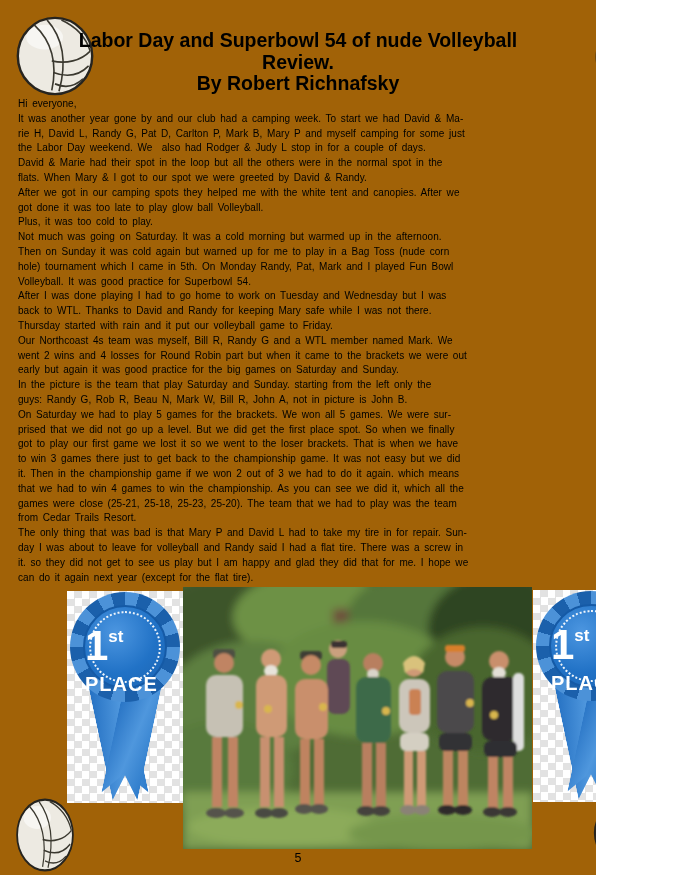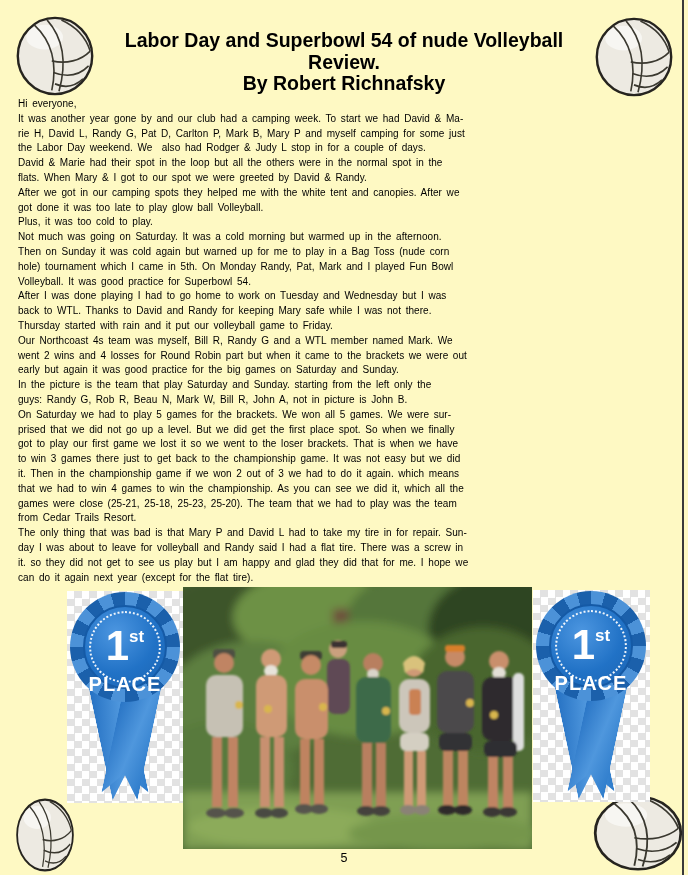--- a/index.html
+++ b/index.html
@@ -1,16 +1,16 @@
 <!DOCTYPE html>
 <html><head>
 <meta charset="utf-8">
 <style>
   html,body{margin:0;padding:0;background:#fff;}
-  .page{position:relative;width:688px;height:875px;background:#fef9c3;overflow:hidden;
+  .page{position:relative;width:596px;height:875px;background:#a16207;overflow:hidden;
         font-family:"Liberation Sans",sans-serif;color:#000;}
   .page-edge{position:absolute;left:682px;top:0;width:2px;height:875px;background:#3a3a3a;}
 
   .title{position:absolute;left:0;top:17px;width:100%;text-align:center;
          font-weight:bold;font-size:19.5px;line-height:21.6px;white-space:pre-line;color:#000;}
 
   .body-text{position:absolute;left:18px;top:97px;width:664px;
          font-size:10px;line-height:14.8px;white-space:pre;word-spacing:1.8px;letter-spacing:0.05px;}
 
   .vb{position:absolute;}
@@ -28,21 +28,21 @@
   .ribbon-right{left:533px;top:590px;width:117px;height:212px;}
   .tail{position:absolute;top:92px;width:37px;height:116px;
       background:linear-gradient(100deg,#2470c2 0%,#4f97dd 55%,#2e7ccb 100%);
       clip-path:polygon(0 0,100% 0,100% 100%,50% 80%,0 100%);transform-origin:50% 0;}
   .tail-l{left:21px;transform:rotate(-12deg);}
   .tail-r{left:58px;transform:rotate(12deg);}
   .rosette{position:absolute;left:3px;top:1px;width:110px;height:110px;border-radius:50%;
       background:repeating-conic-gradient(#4c92d8 0 15deg,#1b60ab 15deg 30deg);z-index:2;}
   .rosette-center{position:absolute;inset:13px;border-radius:50%;
       background:radial-gradient(circle at 38% 32%,#4c96e0 0%,#2172c6 55%,#1b63b1 100%);
-      border:2px solid #155aa6;box-sizing:border-box;text-align:center;color:#fff;}
+      border:2px solid #155aa6;box-sizing:border-box;text-align:left;color:#fff;}
   .dotted-ring{position:absolute;inset:4px;border:2px dotted rgba(255,255,255,0.92);border-radius:50%;}
   .rank-line{position:relative;margin-top:9px;font-weight:bold;line-height:42px;}
   .rank{font-size:42px;}
   .rank-suffix{font-size:17px;vertical-align:18px;}
   .place{position:relative;font-weight:bold;font-size:20px;letter-spacing:1px;margin-top:-3px;}
 
   .photo{position:absolute;left:183px;top:587px;width:349px;height:262px;overflow:hidden;}
   .photo svg{display:block;}
 
   .pagenum{position:absolute;left:0;top:851px;width:100%;text-align:center;font-size:12.5px;}

